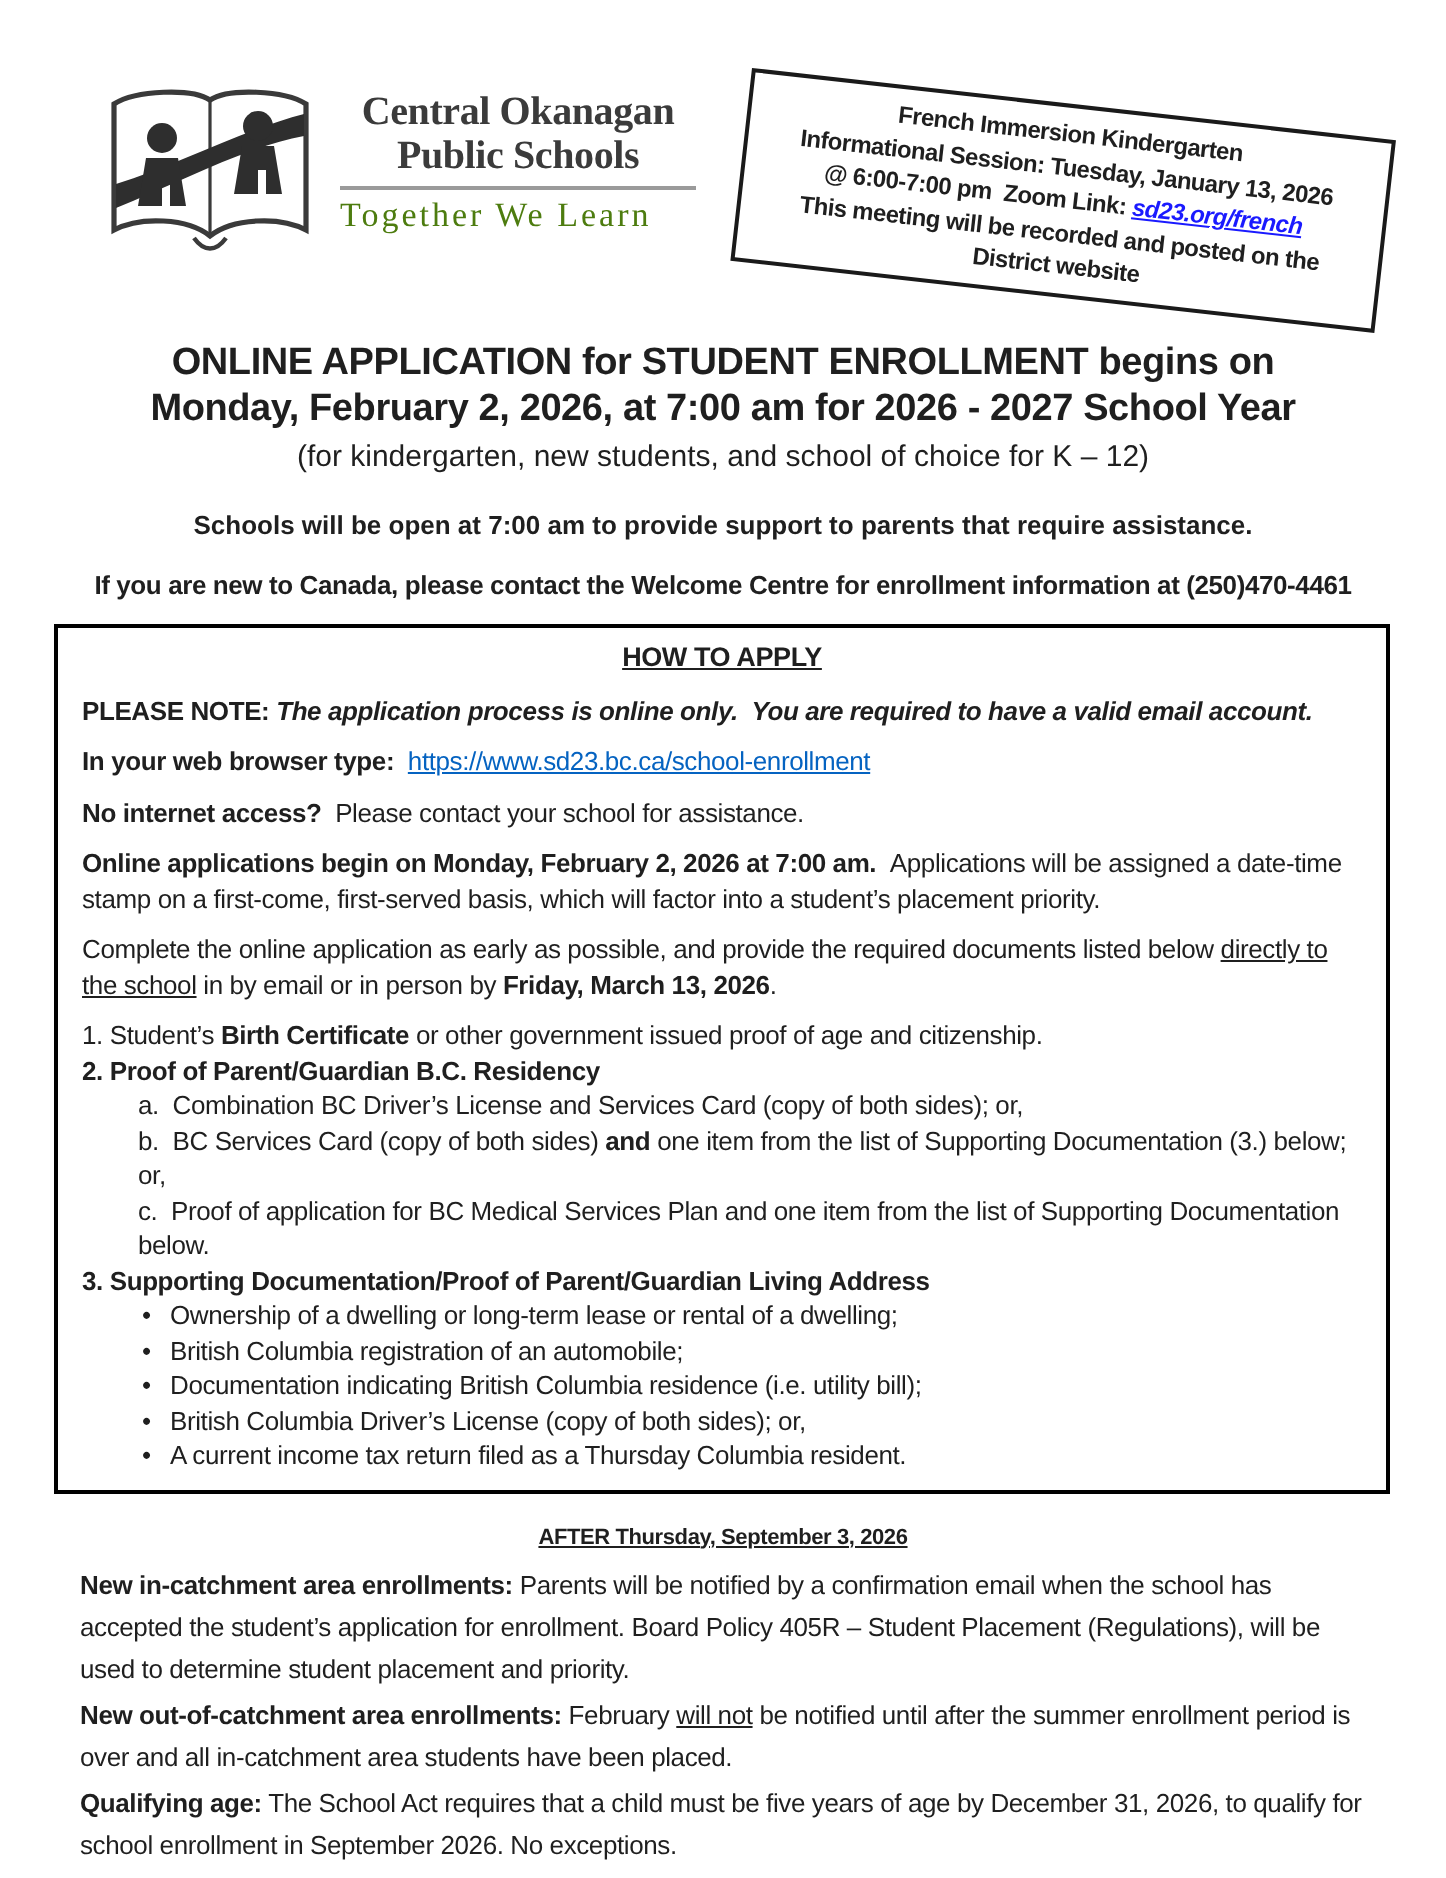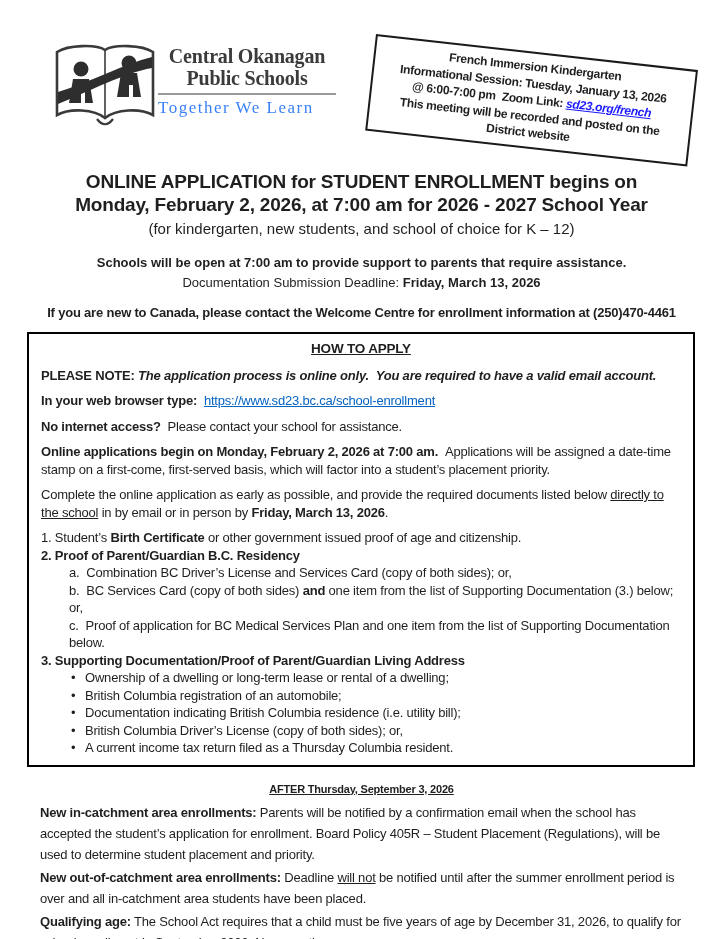--- a/index.html
+++ b/index.html
@@ -7,24 +7,24 @@
     position:relative;width:723px;height:939px;background:#fff;overflow:hidden;
     font-family:"Liberation Sans",sans-serif;color:#1f1f1f;
   }
   p{margin:0;}
   b,.b{font-weight:bold;}
   .u{text-decoration:underline;}
   
   .header{position:relative;height:170px;}
   .logo-group{position:absolute;left:52px;top:42px;display:flex;align-items:flex-start;}
   .logo-book{width:106px;height:88px;}
-  .logo-text{padding-top:3px;font-family:"Liberation Serif",serif;}
+  .logo-text{margin-left:12px;padding-top:3px;font-family:"Liberation Serif",serif;}
   .logo-name{font-weight:bold;font-size:20px;line-height:22px;color:#3b3b3b;text-align:center;letter-spacing:-0.2px;}
   .logo-rule{height:2px;background:#9a9a9a;margin:4px 0 3px 0;width:178px;}
-  .logo-tagline{font-size:17px;color:#3b82f6;letter-spacing:1.5px;white-space:nowrap;}
+  .logo-tagline{font-size:17px;color:#4d7c0f;letter-spacing:1.5px;white-space:nowrap;}
   .notice-box{
     position:absolute;left:376px;top:34px;width:312px;
     transform:rotate(6.4deg);transform-origin:top left;
     border:2px solid #1a1a1a;background:#fff;
     padding:5px 4px;text-align:center;
     font-weight:bold;font-size:12px;line-height:16.5px;letter-spacing:-0.3px;
   }
   .notice-link{color:#1a1aff;font-style:italic;text-decoration:underline;font-weight:bold;}
   
   .title{font-weight:bold;font-size:19px;line-height:23px;text-align:center;letter-spacing:-0.2px;}
@@ -86,21 +86,20 @@
     </div>
   </div>
 
   <div class="title">
     <div>ONLINE APPLICATION for STUDENT ENROLLMENT begins on</div>
     <div>Monday, February 2, 2026, at 7:00 am for 2026 - 2027 School Year</div>
   </div>
   <div class="subtitle">(for kindergarten, new students, and school of choice for K – 12)</div>
 
   <p class="support">Schools will be open at 7:00 am to provide support to parents that require assistance.</p>
-  <p class="deadline"><span>Documentation Submission Deadline: </span><b>Friday, March 13, 2026</b></p>
   <p class="welcome">If you are new to Canada, please contact the Welcome Centre for enrollment information at (250)470-4461</p>
 
   <div class="apply-box">
     <div class="apply-heading">HOW TO APPLY</div>
 
     <p class="para"><b>PLEASE NOTE: </b><span class="note-italic">The application process is online only. &nbsp;You are required to have a valid email account.</span></p>
 
     <p class="para"><b>In your web browser type: &nbsp;</b><a class="hyperlink">https://www.sd23.bc.ca/school-enrollment</a></p>
 
     <p class="para"><b>No internet access?</b><span> &nbsp;Please contact your school for assistance.</span></p>
@@ -122,19 +121,19 @@
       <p class="bullet-item">British Columbia Driver’s License (copy of both sides); or,</p>
       <p class="bullet-item">A current income tax return filed as a Thursday Columbia resident.</p>
     </div>
   </div>
 
   <div class="after-section">
     <div class="after-heading">AFTER Thursday, September 3, 2026</div>
 
     <p class="para"><b>New in-catchment area enrollments:</b><span> Parents will be notified by a confirmation email when the school has accepted the student’s application for enrollment. Board Policy 405R – Student Placement (Regulations), will be used to determine student placement and priority.</span></p>
 
-    <p class="para"><b>New out-of-catchment area enrollments:</b><span> Deadline </span><span class="u">will not</span><span> be notified until after the summer enrollment period is over and all in-catchment area students have been placed.</span></p>
+    <p class="para"><b>New out-of-catchment area enrollments:</b><span> February </span><span class="u">will not</span><span> be notified until after the summer enrollment period is over and all in-catchment area students have been placed.</span></p>
 
     <p class="para"><b>Qualifying age:</b><span> The School Act requires that a child must be five years of age by December 31, 2026, to qualify for school enrollment in September 2026. No exceptions.</span></p>
 
   </div>
 
 </div>
 
 </body></html>

